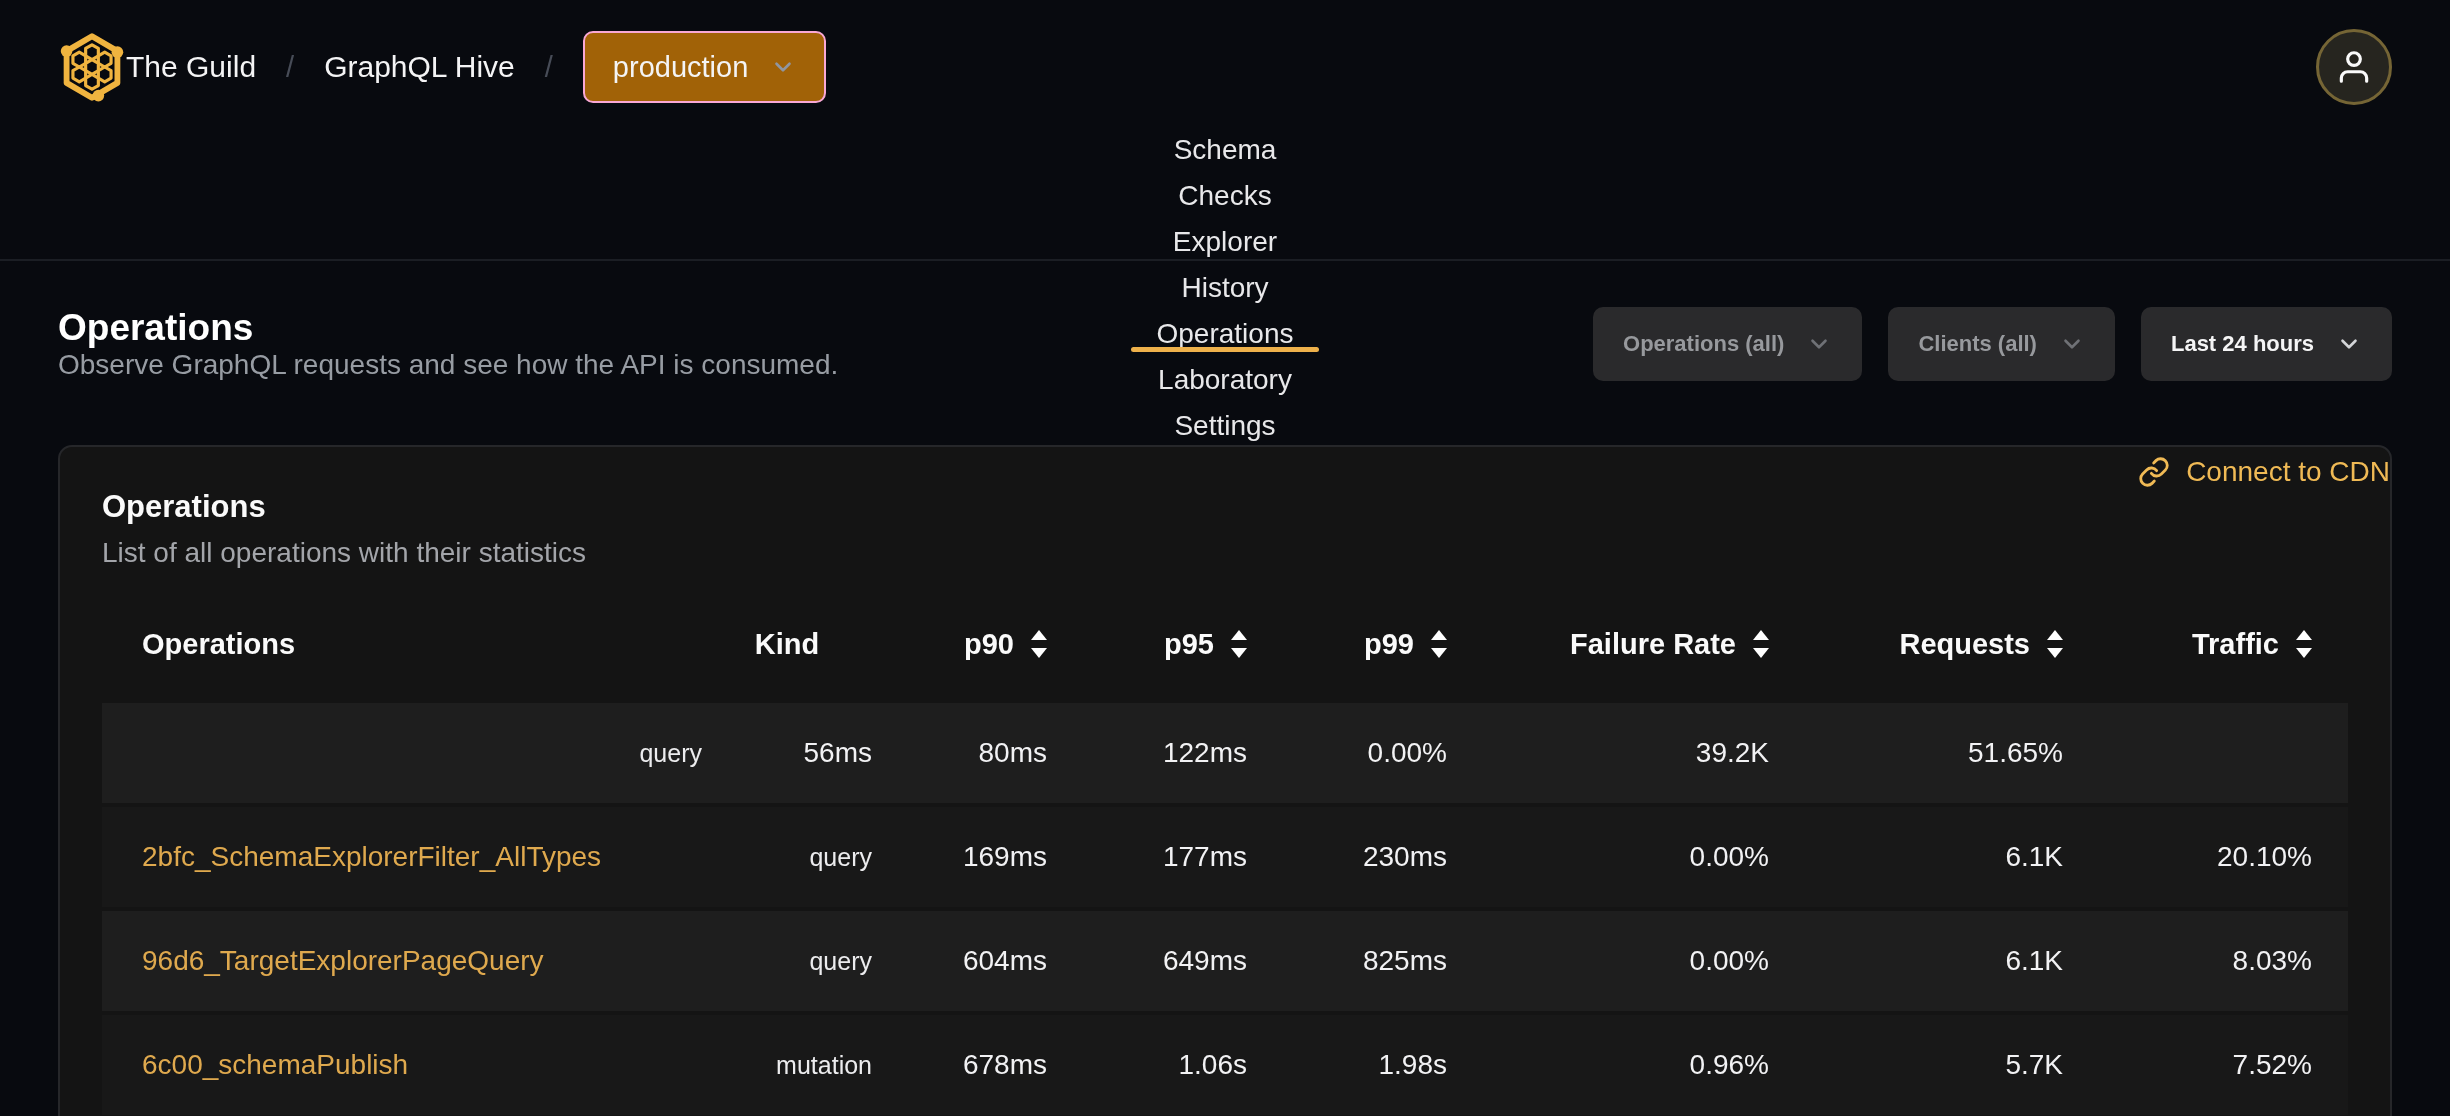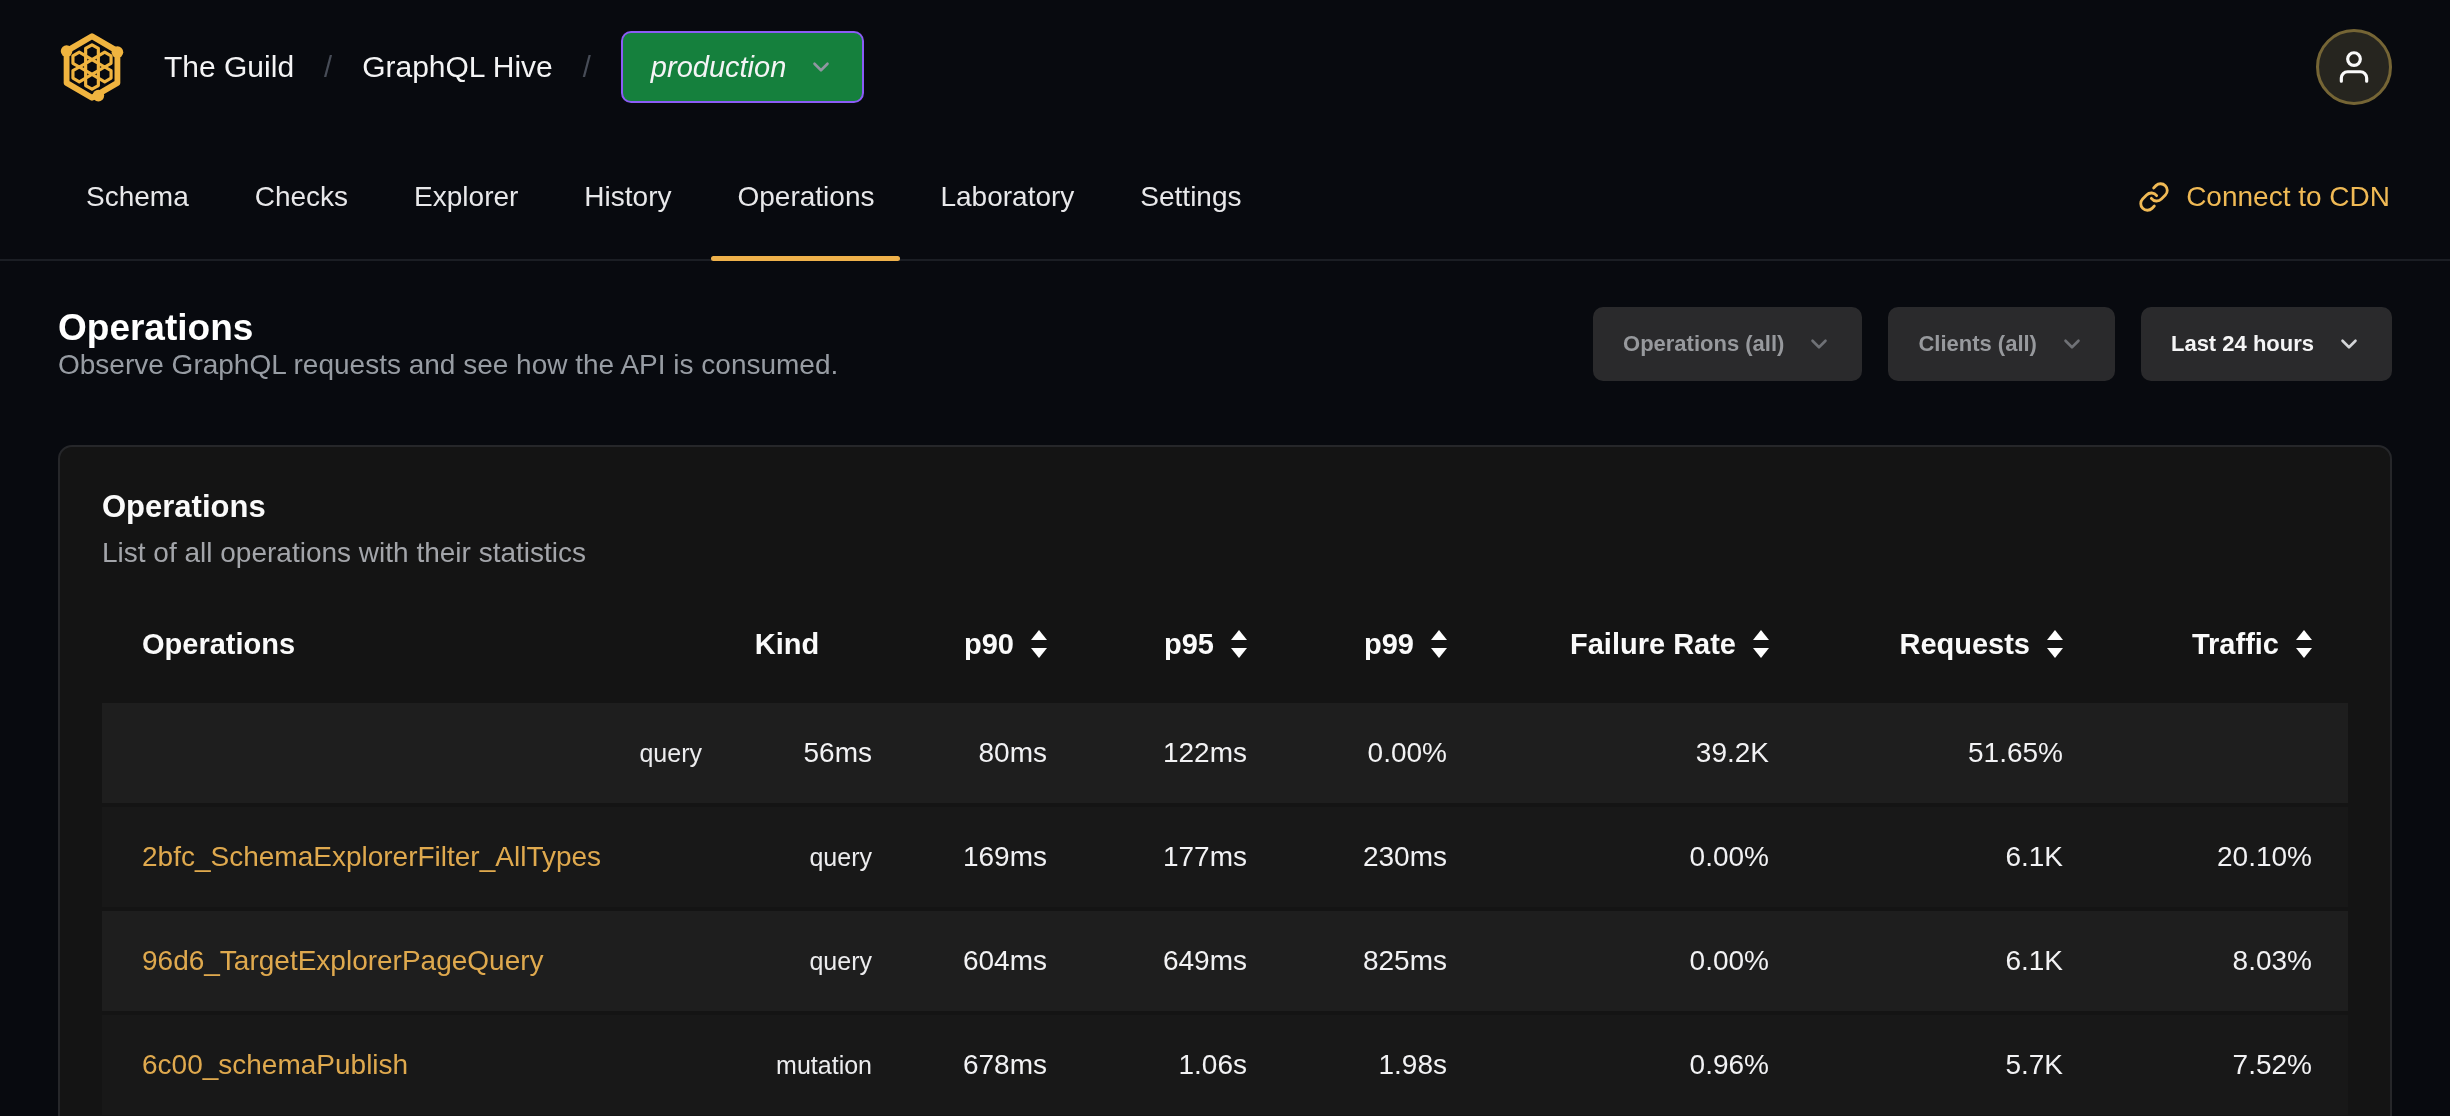--- a/index.html
+++ b/index.html
@@ -11,44 +11,45 @@
     overflow:hidden;
   }
 
   
   .header-top {
     display:flex; align-items:center;
     height:134px; padding:0 58px;
   }
   .logo { width:68px; height:72px; flex:0 0 auto; }
   .crumb { font-size:30px; font-weight:500; color:#f4f4f5; }
-  .crumb-org { margin-left:38px; }
+  .crumb-org { }
   .crumb-sep { color:#474c57; font-size:29px; margin:0 30px; font-weight:400; }
   .target-btn {
     display:flex; align-items:center; gap:22px;
     height:72px; padding:0 28px;
-    background:#15803d; border:2px solid #8b5cf6; border-radius:10px;
-    font-size:29px; color:#f4f4f5; cursor:pointer;font-style:italic;
+    background:#a16207; border:2px solid #f9a8d4; border-radius:10px;
+    font-size:29px; color:#f4f4f5; cursor:pointer;
   }
   .chev { width:26px; height:26px; stroke:#9096a1; }
   .avatar {
     margin-left:auto;
     width:76px; height:76px; border-radius:50%;
     background:#26251f; border:3px solid #756535;
     display:flex; align-items:center; justify-content:center;
     cursor:pointer;
   }
   .avatar svg { width:38px; height:38px; stroke:#fafafa; }
 
   
   .tabs-row {
     display:flex; align-items:center;
     height:127px; padding:0 60px;
     border-bottom:2px solid #1b1e24;
     gap:14px;
+    flex-direction:column;
   }
   .tab {
     position:relative; height:100%;
     display:flex; align-items:center;
     padding:0 26px; font-size:28px; color:#e8e8ea;
     cursor:pointer; white-space:nowrap;
   }
   .tab.active::after {
     content:""; position:absolute; left:0; right:0; bottom:-2px;
     height:5px; background:#eeb14b; border-radius:3px;

